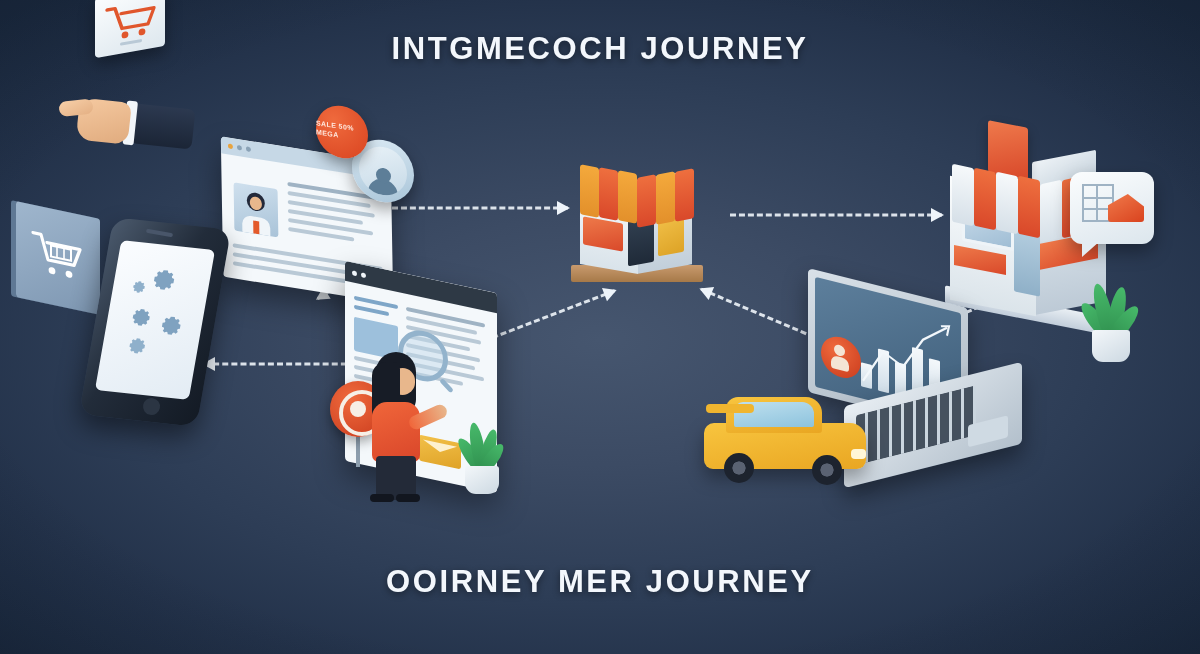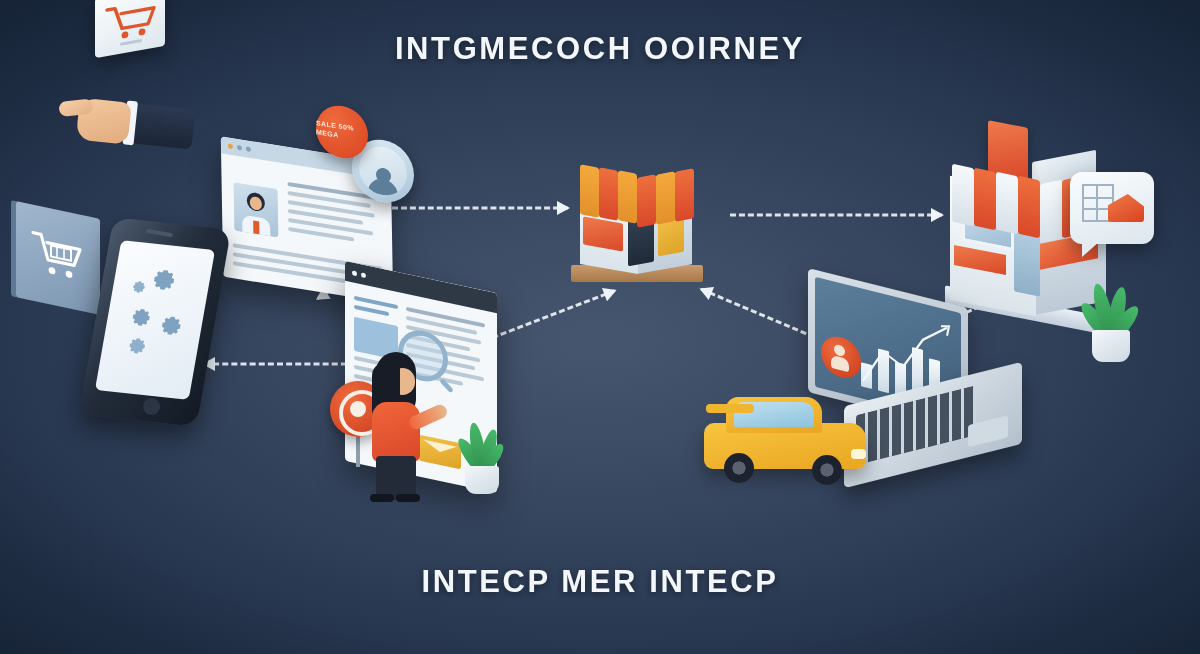--- a/index.html
+++ b/index.html
@@ -289,22 +289,22 @@
     background:radial-gradient(circle at 50% 50%,#5a6272 30%,#1d232e 32%);}
   #car .whR{position:absolute;left:108px;bottom:0;width:30px;height:30px;border-radius:50%;
     background:radial-gradient(circle at 50% 50%,#5a6272 30%,#1d232e 32%);}
   #car .lamp{position:absolute;right:6px;bottom:26px;width:15px;height:10px;border-radius:4px;background:#fff6d8;}
 </style>
 </head>
 <body>
 
 <div id="stage">
 
-  <div class="ttl" id="title-top">INTGMECOCH OOIRNEY</div>
-  <div class="ttl" id="title-bottom">INTECP MER INTECP</div>
+  <div class="ttl" id="title-top">INTGMECOCH JOURNEY</div>
+  <div class="ttl" id="title-bottom">OOIRNEY MER JOURNEY</div>
 
   <div class="arrow r" id="arrow-1" style="left:392px;top:201px;width:176px;height:14px;">
     <div class="ln"></div>
     <div class="hd"></div>
   </div>
   <div class="arrow r" id="arrow-2" style="left:730px;top:208px;width:212px;height:14px;">
     <div class="ln"></div>
     <div class="hd"></div>
   </div>
   <div class="arrow l" id="arrow-3" style="left:204px;top:357px;width:152px;height:14px;">

